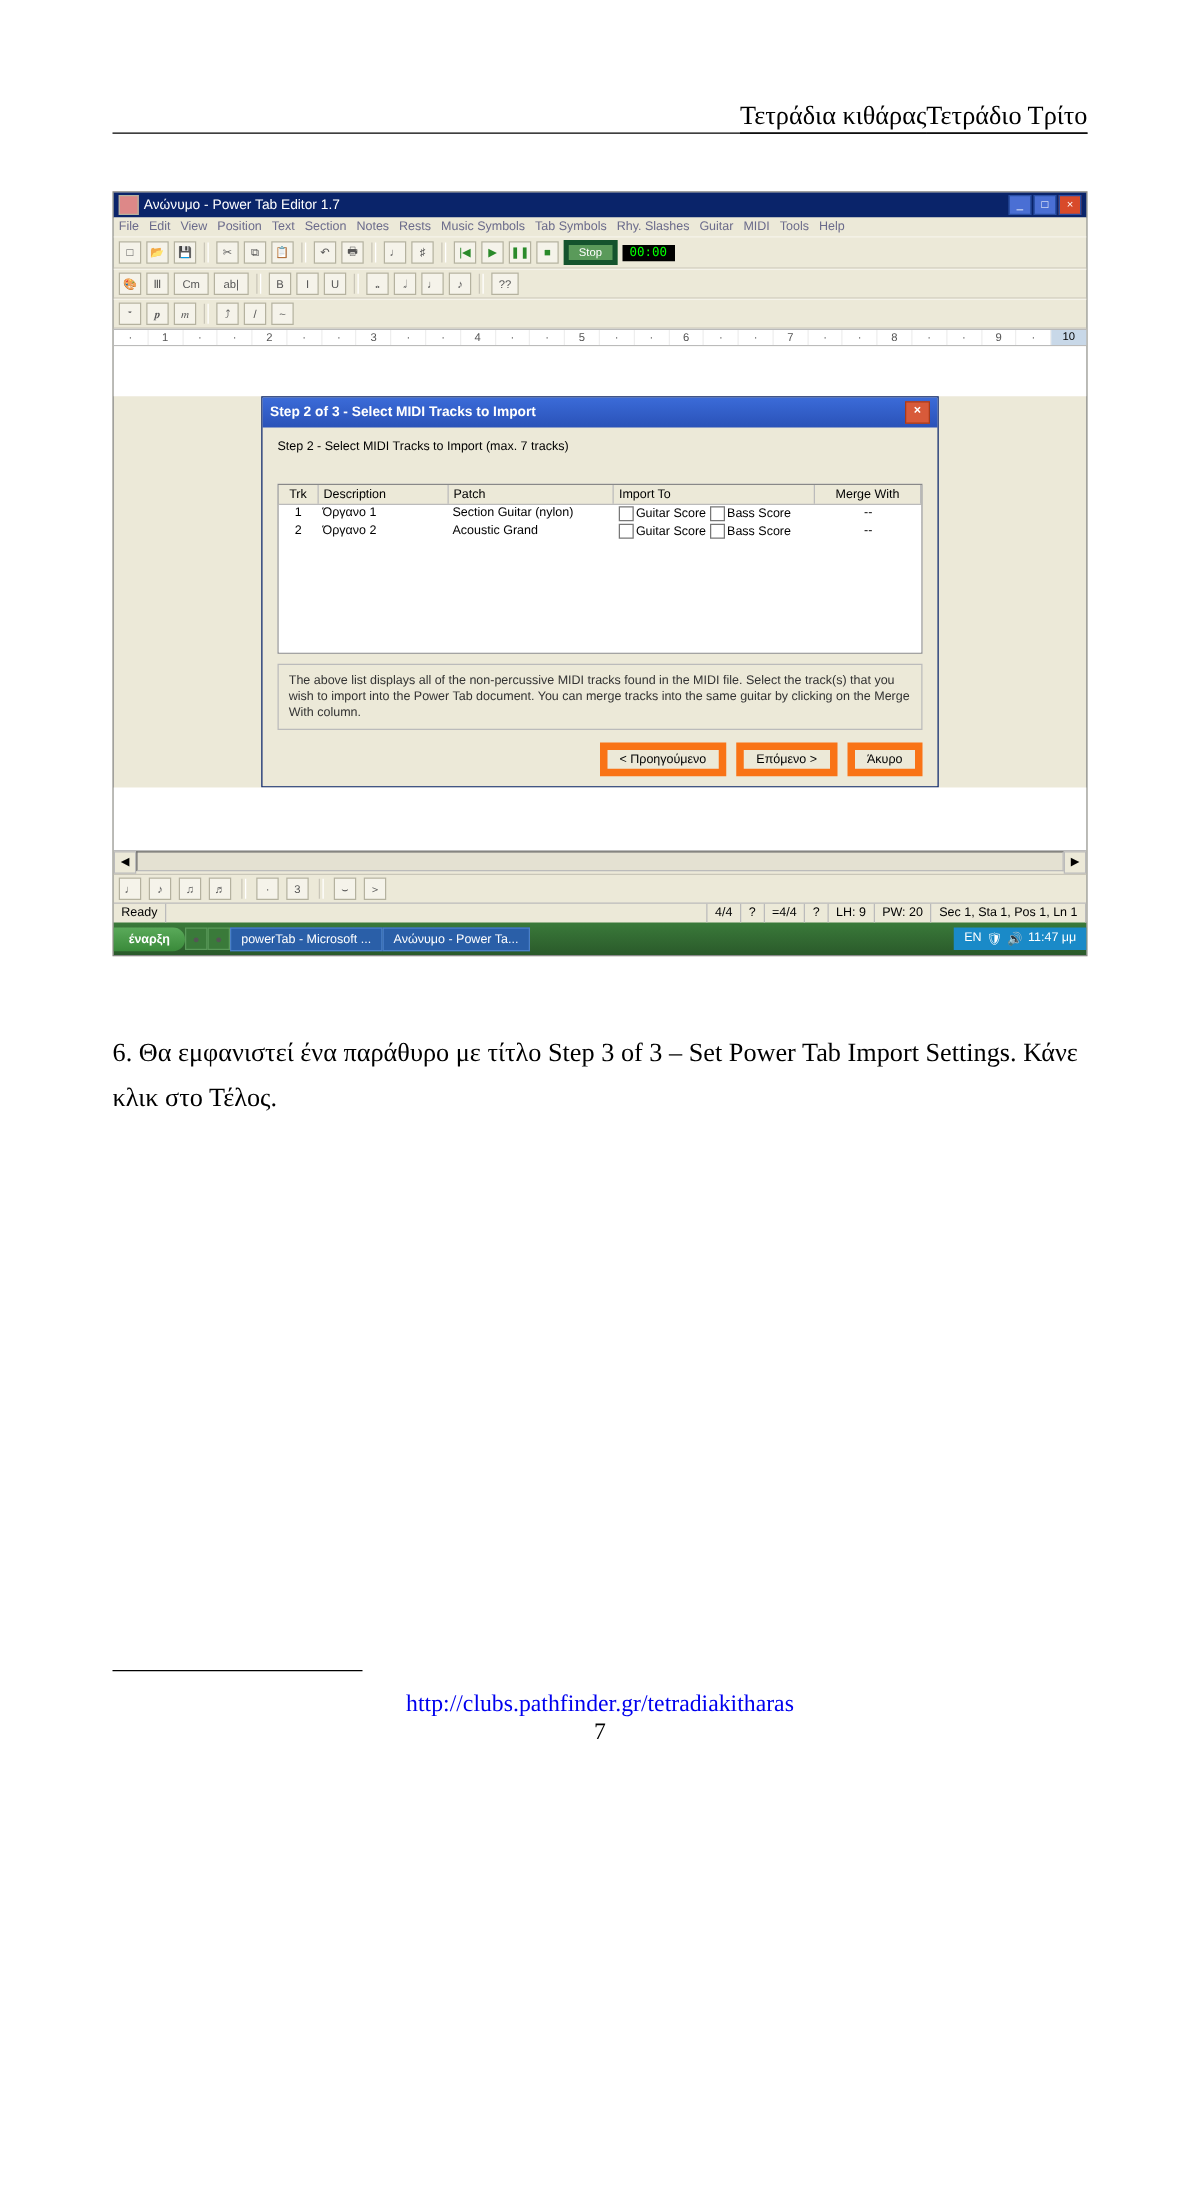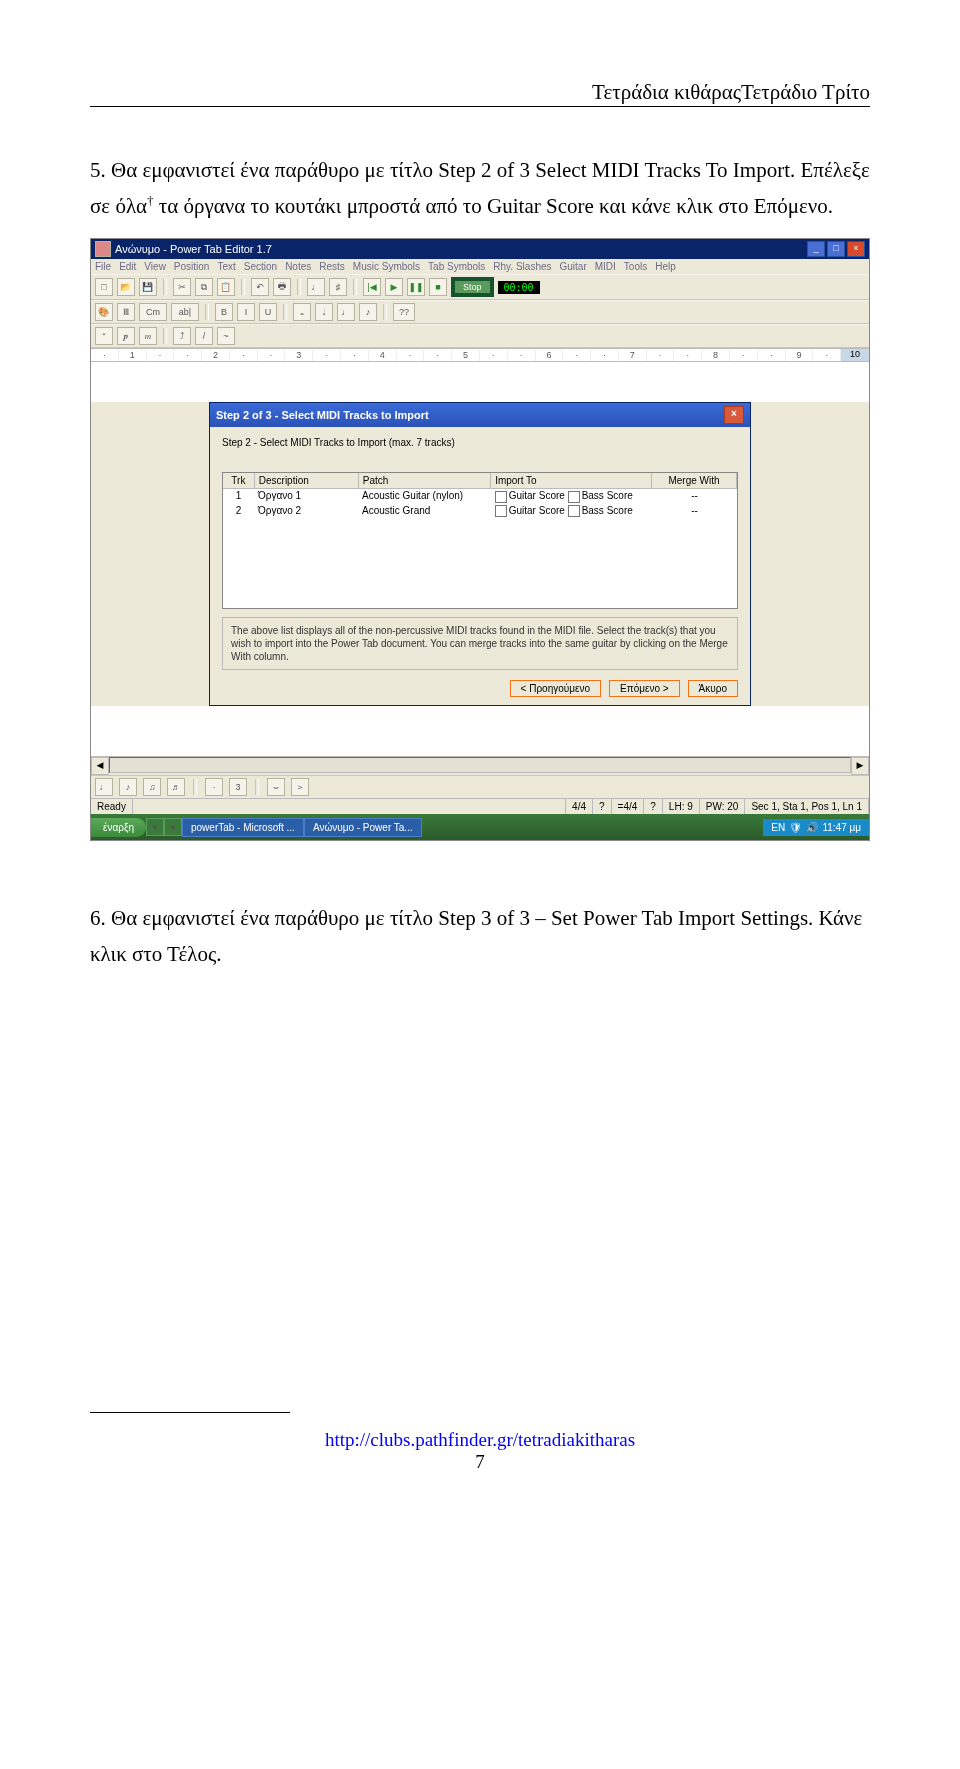--- a/index.html
+++ b/index.html
@@ -36,51 +36,48 @@
 .tdr>div{padding:1px 4px}
 .c1{width:24px;text-align:center}
 .c2{width:100px}
 .c3{width:130px}
 .c4{width:160px}
 .c5{width:80px;text-align:center}
 .cb{display:inline-block;width:10px;height:10px;border:1px solid #777;margin-right:2px;vertical-align:middle}
 .blank{height:90px;background:#fff}
 .hint{background:#ece9d8;border:1px solid #bbb;margin-top:8px;padding:6px 8px;font-size:10px;color:#333;line-height:1.3}
 .nbtns{display:flex;justify-content:flex-end;gap:8px;margin-top:10px}
-.nbtn{border:1px solid #f97316;background:#ece9d8;padding:2px 10px;font-size:10px}
+.nbtn{border:6px solid #f97316;background:#ece9d8;padding:2px 10px;font-size:10px}
 .scr{display:flex;background:#ece9d8;border-top:1px solid #bbb}
 .scr .trk{flex:1;height:14px;background:#e4e1d2;border:1px inset #bbb}
 .scr .ar{width:16px;height:16px;border:1px solid #bbb;text-align:center;font-size:9px;line-height:14px}
 .botbar{display:flex;align-items:center;gap:6px;background:#ece9d8;padding:2px 4px;border-top:1px solid #c9c6b8;font-size:10px}
 .stat{display:flex;background:#ece9d8;border-top:1px solid #bbb;font-size:10px}
 .stat>div{padding:2px 6px;border-right:1px solid #bbb}
 .stat .fill{flex:1}
 .taskb{display:flex;align-items:center;background:linear-gradient(#3a7a3a,#2a5a2a);height:26px;font-size:10px;color:#fff}
-.start{background:linear-gradient(#5aaa5a,#3a8a3a);padding:4px 12px;font-weight:normal;border-radius:0 10px 10px 0}
+.start{background:linear-gradient(#5aaa5a,#3a8a3a);padding:4px 12px;font-weight:bold;border-radius:0 10px 10px 0}
 .titem{background:#2a5fa8;margin-left:0;padding:3px 8px;border:1px solid #4a7fc8}
 .tray{margin-left:auto;background:#1a8ac8;padding:3px 8px;display:flex;gap:4px;align-items:flex-start}
 .fnarea{margin-top:440px}
 .fnline{width:200px;border-top:1px solid #000;margin-bottom:6px}
 .fn{font-size:17px;line-height:1.5}
 .ftr{text-align:center;font-size:19px;margin-top:16px}
 .ftr a{color:#0000ee;}
 </style>
 </head>
 <body>
 
 <div class="page">
   <div class="hdr">
     <span>Τετράδια κιθάρας</span>
     <span>Τετράδιο Τρίτο</span>
   </div>
   <div class="hrow"></div>
 
-  <p class="para">
-    <span>5. Θα εμφανιστεί ένα παράθυρο με τίτλο Step 2 of 3 Select MIDI Tracks To Import. Επέλεξε σε όλα</span><span class="sup">†</span><span> τα όργανα το κουτάκι μπροστά από το Guitar Score και κάνε κλικ στο Επόμενο.</span>
-  </p>
 
   <div class="shot">
     <div class="tb">
       <span class="ic" style="width:14px;height:14px;background:#d88"></span>
       <span style="margin-left:4px">Ανώνυμο - Power Tab Editor 1.7</span>
       <span class="sp"></span>
       <span class="wbtn">_</span>
       <span class="wbtn">□</span>
       <span class="wbtn" style="background:#d84a2a">×</span>
     </div>
@@ -179,21 +176,21 @@
           <div class="thdr">
             <div class="c1">Trk</div>
             <div class="c2">Description</div>
             <div class="c3">Patch</div>
             <div class="c4">Import To</div>
             <div class="c5">Merge With</div>
           </div>
           <div class="tdr">
             <div class="c1">1</div>
             <div class="c2">Όργανο 1</div>
-            <div class="c3">Acoustic Guitar (nylon)</div>
+            <div class="c3">Section Guitar (nylon)</div>
             <div class="c4"><span class="cb"></span><span>Guitar Score</span> <span class="cb"></span><span>Bass Score</span></div>
             <div class="c5">--</div>
           </div>
           <div class="tdr">
             <div class="c1">2</div>
             <div class="c2">Όργανο 2</div>
             <div class="c3">Acoustic Grand</div>
             <div class="c4"><span class="cb"></span><span>Guitar Score</span> <span class="cb"></span><span>Bass Score</span></div>
             <div class="c5">--</div>
           </div>

